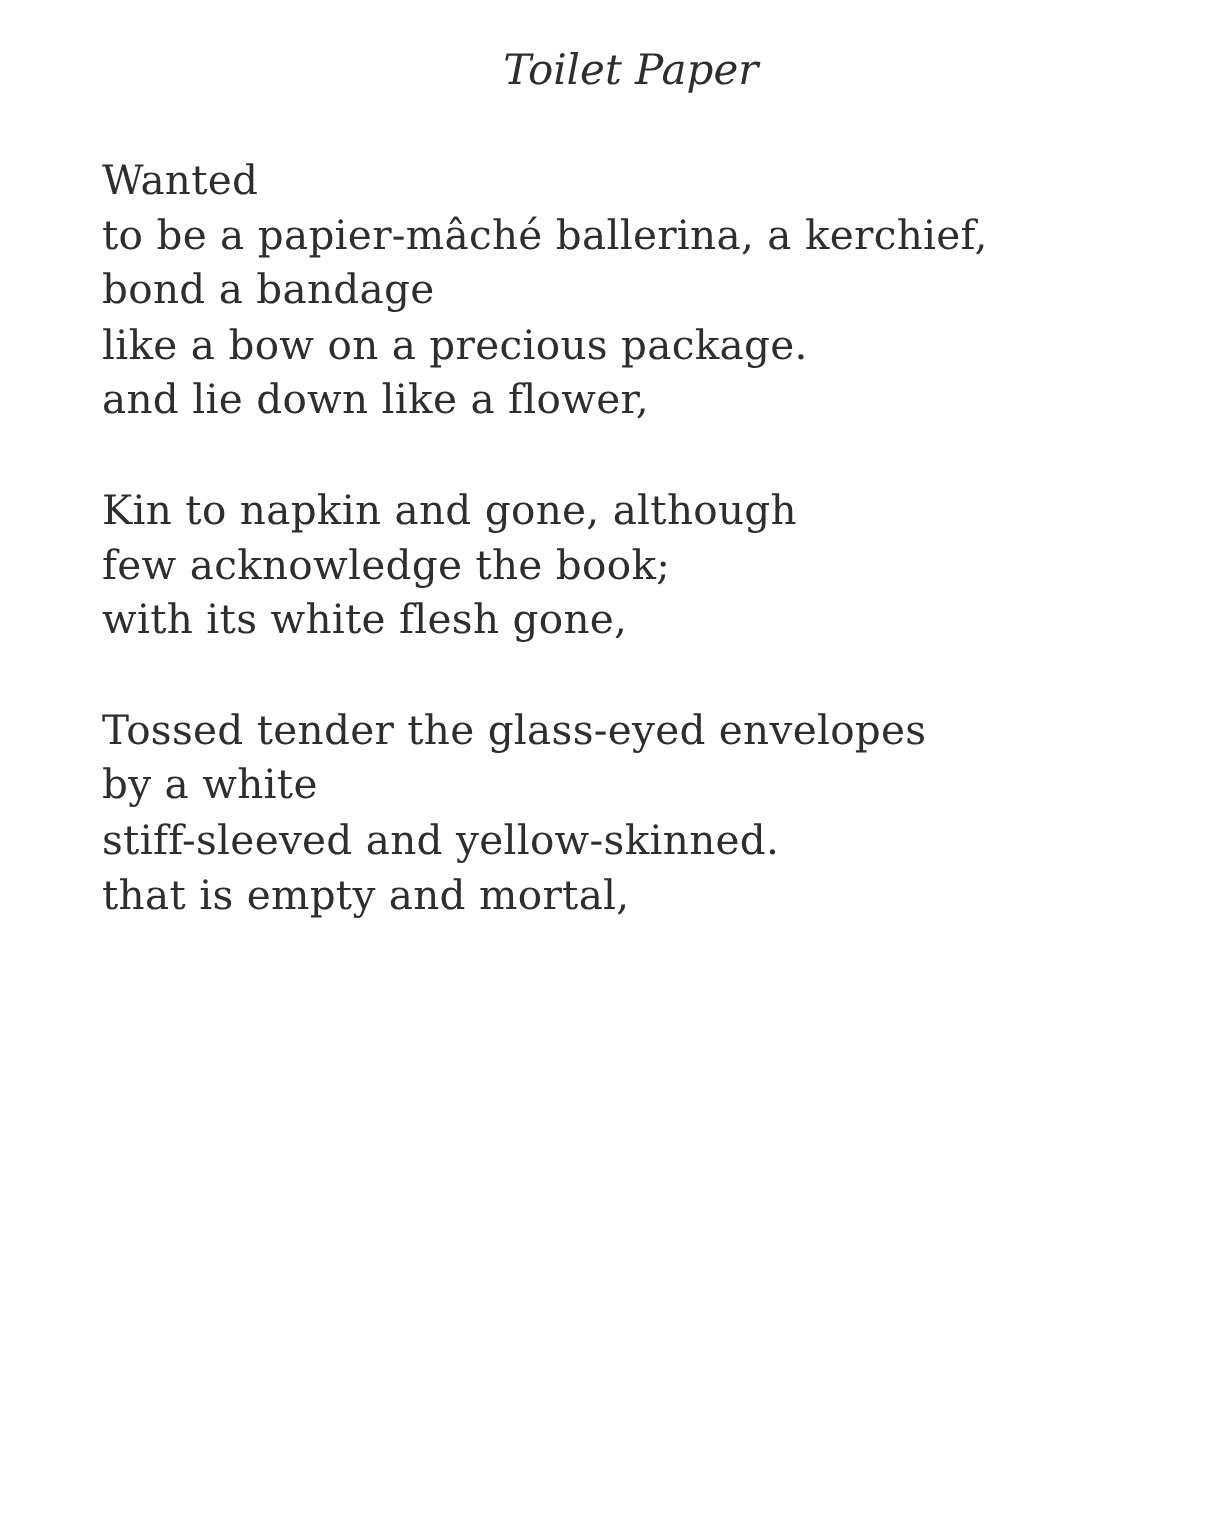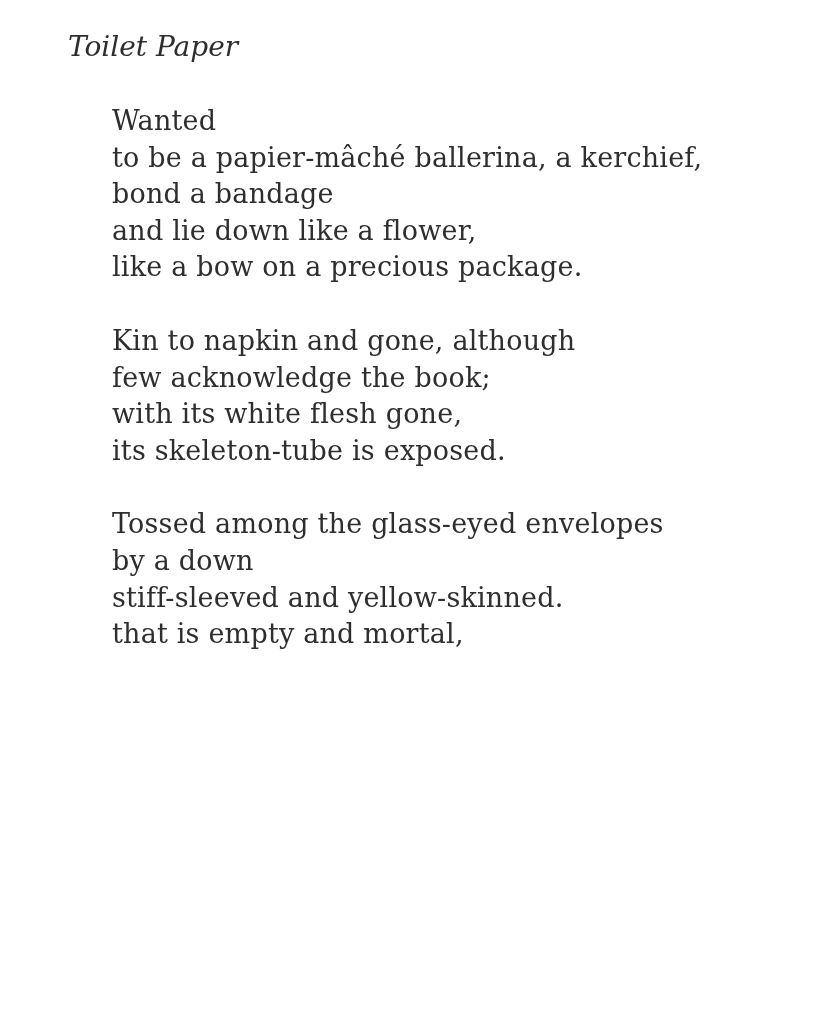--- a/index.html
+++ b/index.html
@@ -21,54 +21,53 @@
     color: var(--text-color);
     box-sizing: border-box;
     padding: 28px 40px 0 68px;
   }
   .poem-title {
     font-size: 28px;
     line-height: 37px;
     font-style: italic;
     font-weight: 400;
     margin: 0 0 38px 0;
+    text-align: center;
   }
   .stanza {
     margin: 0 0 37px 0;
   }
   .line {
     font-size: 27px;
     line-height: 36.6px;
     white-space: nowrap;
     letter-spacing: 0.2px;
-    margin-left: 44px;
   }
 </style>
 </head>
 <body>
 
 <div class="page">
 
   <h1 class="poem-title">Toilet Paper</h1>
 
   <div class="stanza">
     <div class="line">Wanted</div>
     <div class="line">to be a papier-mâché ballerina, a kerchief,</div>
     <div class="line">bond a bandage</div>
+    <div class="line">like a bow on a precious package.</div>
     <div class="line">and lie down like a flower,</div>
-    <div class="line">like a bow on a precious package.</div>
   </div>
 
   <div class="stanza">
     <div class="line">Kin to napkin and gone, although</div>
     <div class="line">few acknowledge the book;</div>
     <div class="line">with its white flesh gone,</div>
-    <div class="line">its skeleton-tube is exposed.</div>
   </div>
 
   <div class="stanza">
-    <div class="line">Tossed among the glass-eyed envelopes</div>
-    <div class="line">by a down</div>
+    <div class="line">Tossed tender the glass-eyed envelopes</div>
+    <div class="line">by a white</div>
     <div class="line">stiff-sleeved and yellow-skinned.</div>
     <div class="line">that is empty and mortal,</div>
   </div>
 
 </div>
 
 </body></html>

